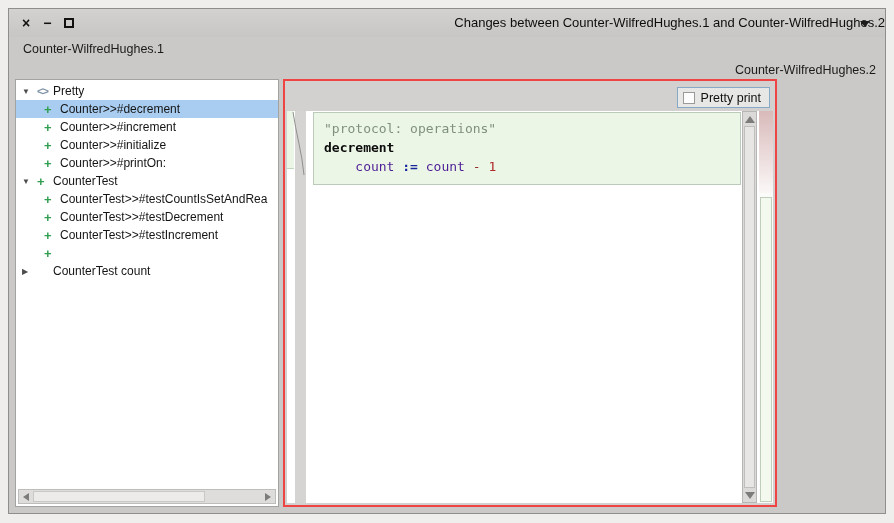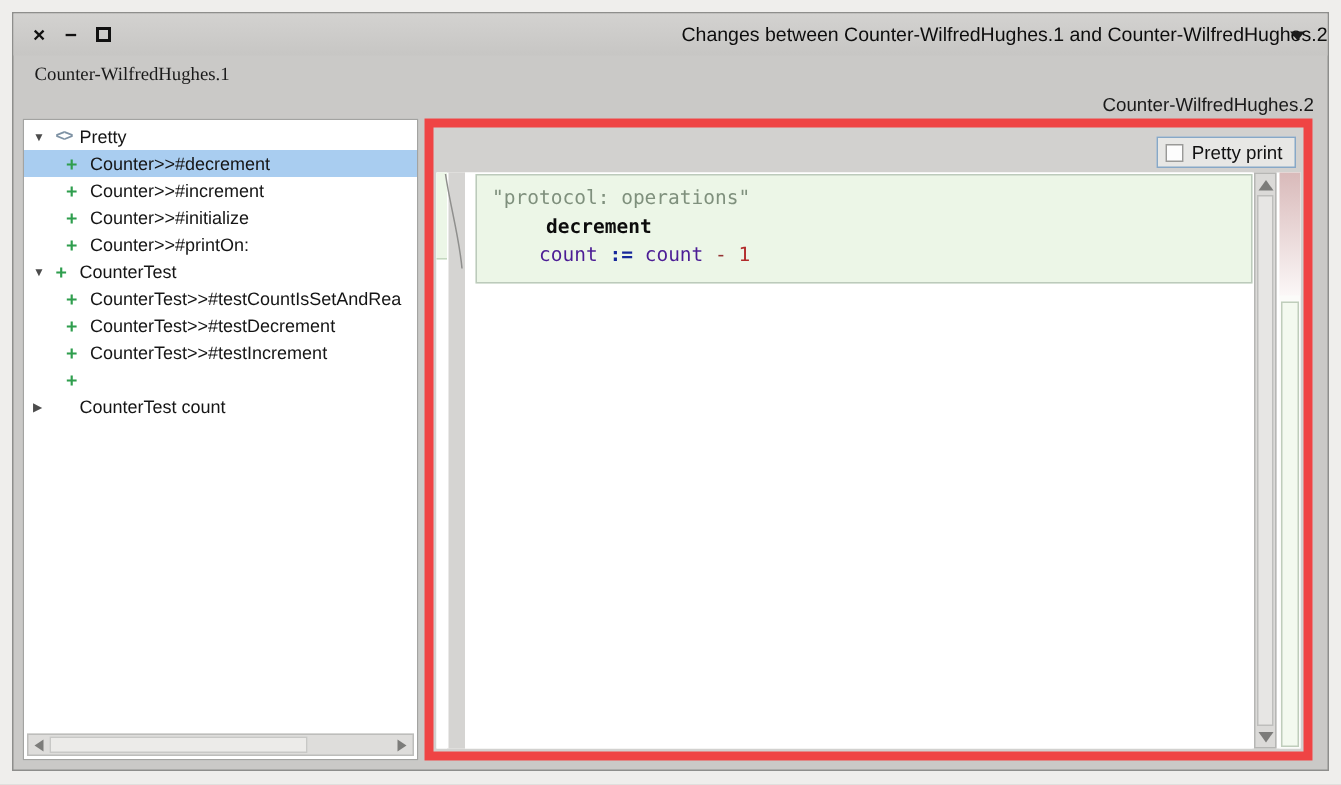--- a/index.html
+++ b/index.html
@@ -30,21 +30,21 @@
   .window-title {
     position:absolute; left:0; right:0; top:6px; text-align:right;
     font-size:13px; color:#0d0d0d;
   }
   .menu-arrow {
     position:absolute; right:15px; top:12px;
     width:0; height:0;
     border-left:5px solid transparent; border-right:5px solid transparent;
     border-top:6px solid #1c1c1c;
   }
-  .version-left  { position:absolute; left:14px; top:33px; font-size:12.5px;font-family:Liberation Serif, serif; }
+  .version-left  { position:absolute; left:14px; top:33px; font-size:12.5px; }
   .version-right { position:absolute; right:9px; top:54px; font-size:12.5px; }
 
   
   .tree-panel {
     position:absolute; left:6px; top:70px; width:264px; height:428px;
     background:#ffffff; border:1px solid #a3a3a1; overflow:hidden;
   }
   .tree-rows { position:absolute; left:0; top:2px; right:0; }
   .tree-row { height:18px; display:flex; align-items:center; font-size:12px; white-space:nowrap; overflow:hidden; }
   .tree-row.selected { background:#a9cdf0; }
@@ -63,22 +63,22 @@
   .h-arrow.left { left:0; } .h-arrow.right { right:0; }
   .tri-left  { width:0;height:0;border-top:4px solid transparent;border-bottom:4px solid transparent;border-right:6px solid #7c7c7a; }
   .tri-right { width:0;height:0;border-top:4px solid transparent;border-bottom:4px solid transparent;border-left:6px solid #7c7c7a; }
   .h-thumb {
     position:absolute; left:14px; top:1px; bottom:1px; width:67%;
     background:#ecebe9; border:1px solid #c8c8c6;
   }
 
   
   .right-panel {
-    position:absolute; left:274px; top:70px; width:592px; height:428px;
-    background:#d2d1cf; border:6px solid #ef4444;
+    position:absolute; left:274px; top:70px; width:494px; height:428px;
+    background:#d2d1cf; border:2px solid #ef4444;
   }
   .pretty-print-btn {
     position:absolute; top:6px; right:5px; height:21px;
     display:flex; align-items:center; gap:6px; padding:0 8px 0 5px;
     background:#e7e7e5; border:1px solid #87a8c7; cursor:default;
   }
   .checkbox { width:12px; height:12px; background:#fdfdfd; border:1px solid #9a9a98; flex:none; }
   .pp-label { font-size:12.5px; color:#111; }
 
   .diff-area { position:absolute; left:2px; right:2px; top:30px; bottom:2px; background:#ffffff; }
@@ -87,21 +87,21 @@
   .joint-svg { position:absolute; left:0; top:0; z-index:3; }
   .vstrip { position:absolute; left:8px; width:11px; top:0; bottom:0; background:#d5d4d2; }
   .text-pane { position:absolute; left:19px; right:32px; top:0; bottom:0; background:#fff; }
   .code-block {
     position:absolute; left:7px; right:0; top:1px;
     background:#ecf6e7; border:1px solid #bccabb;
     padding:6px 6px 8px 10px;
   }
   .code-line { font-family:"DejaVu Sans Mono", monospace; font-size:13px; line-height:19px; white-space:pre; color:#222; }
   .tok-comment { color:#7f907d; }
-  .tok-method { color:#0c0c0c; font-weight:bold;margin-left:36px; }
+  .tok-method { color:#0c0c0c; font-weight:bold; }
   .tok-variable { color:#4c1d95; }
   .tok-assignment { color:#16279b; font-weight:bold; }
   .tok-binary { color:#953333; }
   .tok-number { color:#b12a2a; }
   .tok-plain { color:#222; }
 
   .vscrollbar {
     position:absolute; right:16px; top:0; width:15px; bottom:0;
     background:#dbdad8; border:1px solid #b6b6b4;
   }

